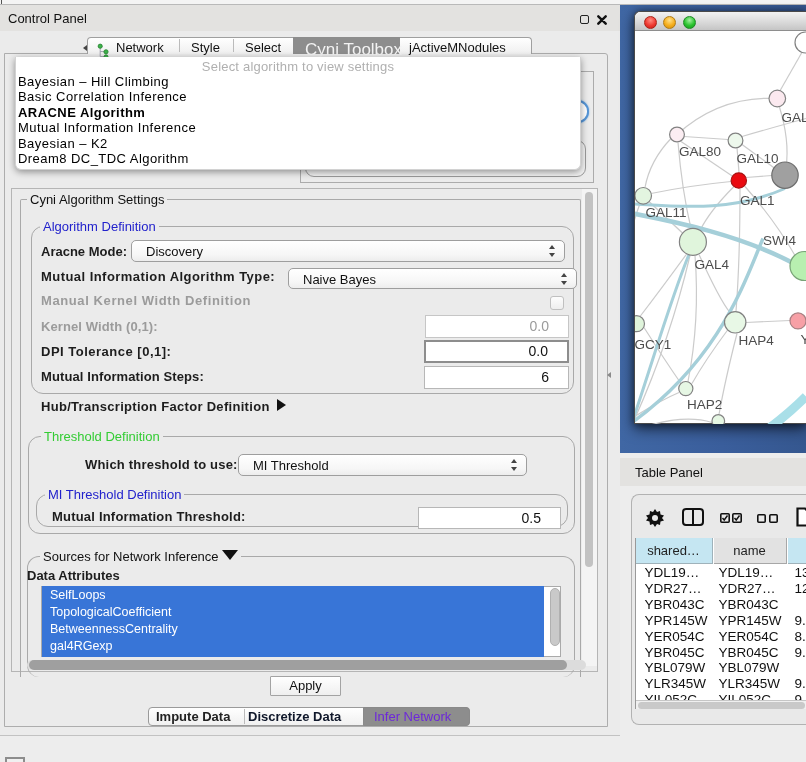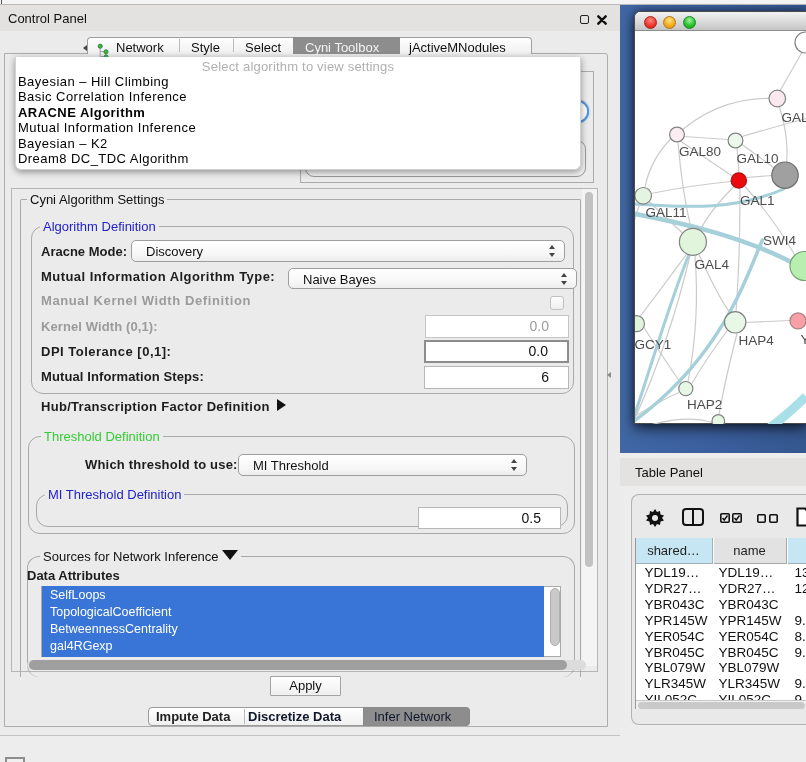--- a/index.html
+++ b/index.html
@@ -47,21 +47,21 @@
 
   <svg class="abs" style="left:96px;top:38px;" width="14" height="16" viewBox="0 0 14 16">
     <path d="M4.2 4 L4.2 13.5 M4.2 8.5 L9.8 8.7 M4.2 13.5 L9.5 13.7" stroke="#9a9aa8" stroke-width="0.9" fill="none"></path>
     <circle cx="4.2" cy="3.2" r="2.1" fill="#3db34a" stroke="#237f2f" stroke-width="0.8"></circle>
     <circle cx="10" cy="8.8" r="2.1" fill="#3db34a" stroke="#237f2f" stroke-width="0.8"></circle>
     <circle cx="10" cy="13.8" r="2" fill="#3db34a" stroke="#237f2f" stroke-width="0.8"></circle>
   </svg>
   <div class="abs" style="left:116px;top:35px;font-size:13px;color:#111;">Network</div>
   <div class="abs" style="left:191px;top:35px;font-size:13px;color:#111;">Style</div>
   <div class="abs" style="left:245px;top:35px;font-size:13px;color:#111;">Select</div>
-  <div class="abs" style="left:305px;top:35px;font-size:13px;color:#f3f3f3;">Cyni Toolbox</div>
+  <div class="abs" style="left:305px;top:35px;font-size:17px;color:#f3f3f3;">Cyni Toolbox</div>
   <div class="abs" style="left:409px;top:35px;font-size:13px;color:#111;">jActiveMNodules</div>
 
   <div class="abs" style="left:300px;top:66px;width:294px;height:112px;border:1px solid #ababab;"></div>
   <div class="abs" style="left:300px;top:95px;width:289px;height:23px;border-radius:11px;background:#fff;border:2.5px solid #5695d6;box-shadow:0 0 2px #7fb3e4;"></div>
   <div class="abs" style="left:305px;top:135px;width:281px;height:37px;border:1px solid #9a9a9a;border-radius:9px;background:#f2f2f2;"></div>
 
   <div class="abs" style="left:11px;top:183px;width:587px;height:484px;border:1px solid #b5b5b5;background:#ebebeb;"></div>
 
   <div class="group" style="left:20px;top:194px;width:561px;height:478px;border-bottom:none;border-radius:2px 2px 0 0;">
     <div class="gtitle" style="left:6px;color:#111;font-size:13px;">Cyni Algorithm Settings</div>
@@ -103,20 +103,21 @@
   </div>
   <div class="abs lbl" style="left:85px;top:452px;letter-spacing:0.2px;">Which threshold to use:</div>
   <div class="combo" style="left:238px;top:449px;width:289px;height:22px;">
       <span class="ctext">MI Threshold</span>
       <span class="spin"></span>
     </div>
 
   <div class="group" style="left:36px;top:489px;width:532px;height:33px;">
     <div class="gtitle" style="left:8px;color:#2222cc;font-size:13px;">MI Threshold Definition</div>
   </div>
+  <div class="abs lbl" style="left:52px;top:504px;letter-spacing:0.2px;">Mutual Information Threshold:</div>
   <div class="field" style="left:418px;top:502px;width:143px;height:22px;">0.5</div>
 
   <div class="group" style="left:27px;top:551px;width:548px;height:121px;border-bottom:none;">
     <div class="gtitle" style="left:12px;color:#111;font-size:13px;font-weight:normal;">Sources for Network Inference <span style="display:inline-block;width:0;height:0;border-left:8px solid transparent;border-right:8px solid transparent;border-top:10px solid #111;vertical-align:1px;"></span></div>
   </div>
   <div class="abs lbl" style="left:27px;top:563px;">Data Attributes</div>
 
   <div class="abs" style="left:41px;top:581px;width:520px;height:71px;background:#fff;border:1px solid #aaa;"></div>
   <div class="abs" style="left:42px;top:581px;width:502px;height:71px;background:#3875d7;color:#fff;font-size:12.5px;">
     <div style="padding:2px 0 0 8px;height:17px;">SelfLoops</div>
@@ -132,21 +133,21 @@
   <div class="abs" style="left:27px;top:655px;width:559px;height:10px;background:#dcdcdc;border-radius:5px;"></div>
   <div class="abs" style="left:29px;top:655px;width:538px;height:10px;background:#9f9f9f;border-radius:5px;"></div>
 
   <div class="abs" style="left:270px;top:671px;width:71px;height:20px;background:linear-gradient(#ffffff,#efefef);border:1px solid #a3a3a3;border-radius:1px;text-align:center;font-size:13px;line-height:18px;color:#111;">Apply</div>
 
   <div class="abs" style="left:148px;top:702px;width:322px;height:19px;background:linear-gradient(#ffffff,#f0f0f0);border:1px solid #9a9a9a;border-radius:4px;"></div>
   <div class="abs" style="left:363px;top:702px;width:107px;height:19px;background:#8d8d8d;border:1px solid #8a8a8a;border-radius:0 4px 4px 0;"></div>
   <div class="abs" style="left:244px;top:704px;width:1px;height:15px;background:#bbb;"></div>
   <div class="abs" style="left:156px;top:704px;font-size:13px;font-weight:bold;color:#222;">Impute Data</div>
   <div class="abs" style="left:248px;top:704px;font-size:13px;font-weight:bold;color:#0f172a;">Discretize Data</div>
-  <div class="abs" style="left:374px;top:704px;font-size:13px;color:#0f172a;">Infer Network</div>
+  <div class="abs" style="left:374px;top:704px;font-size:13px;color:#6d28d9;">Infer Network</div>
 </div>
 
 <div class="abs" style="left:15px;top:57px;width:566px;height:113px;background:#fff;border-radius:0 0 6px 6px;box-shadow:0 2px 7px rgba(0,0,0,0.4);border:1px solid #d2d2d2;border-top:none;">
   <div style="position:absolute;left:0;top:1.5px;width:100%;text-align:center;font-size:13px;color:#b0b0b0;letter-spacing:0.2px;">Select algorithm to view settings</div>
   <div style="position:absolute;left:2px;top:16.5px;font-size:13px;color:#000;line-height:15.5px;letter-spacing:0.45px;">
     Bayesian – Hill Climbing<br>
     Basic Correlation Inference<br>
     <b>ARACNE Algorithm</b><br>
     Mutual Information Inference<br>
     Bayesian – K2<br>

